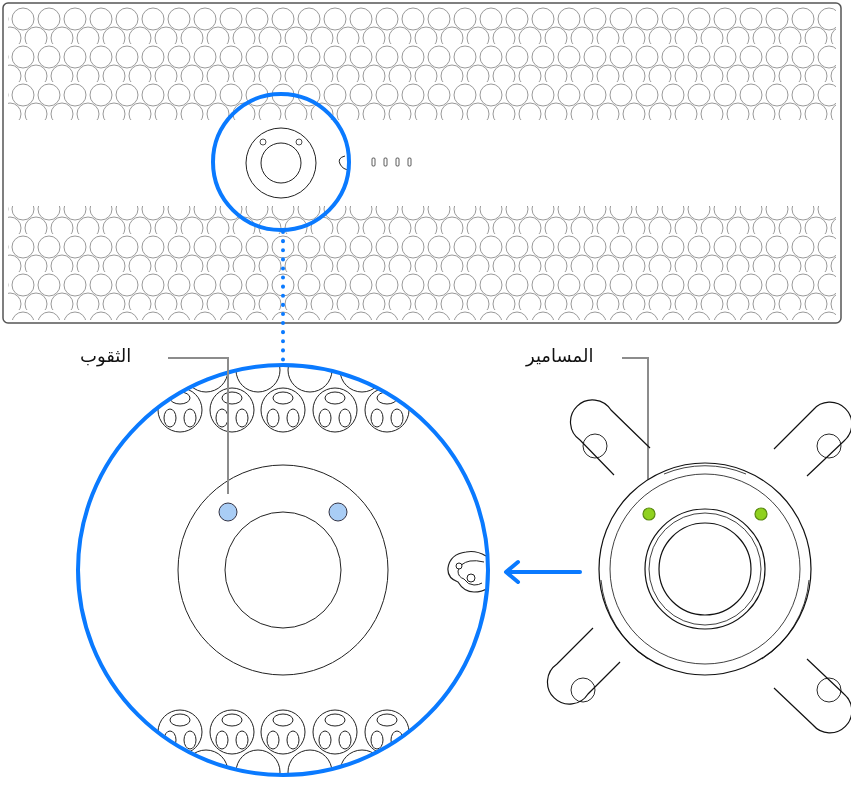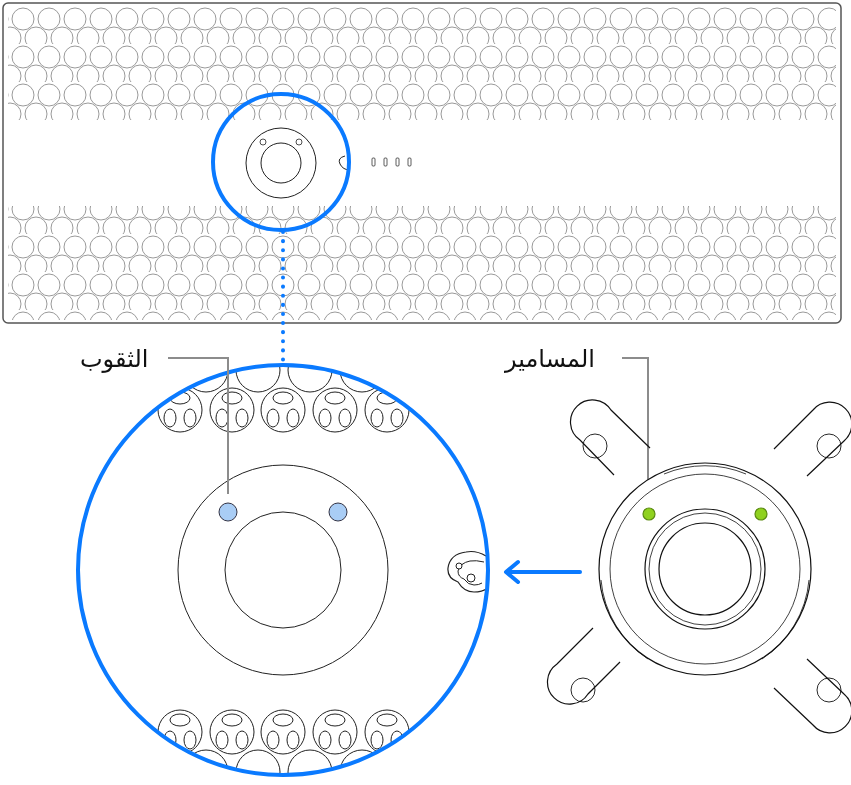--- a/index.html
+++ b/index.html
@@ -1,18 +1,18 @@
 <!DOCTYPE html>
 <html><head>
   <meta charset="utf-8">
   <style>
     html,body{margin:0;padding:0;background:#fff;}
     body{width:851px;height:785px;position:relative;overflow:hidden;font-family:"DejaVu Sans",sans-serif;}
     svg{position:absolute;left:0;top:0;}
-    .label{position:absolute;font-size:24px;color:#111;direction:rtl;white-space:nowrap;line-height:1;}
+    .label{position:absolute;font-size:18px;color:#111;direction:rtl;white-space:nowrap;line-height:1;}
   </style>
 </head>
 <body>
 
 <svg width="851" height="785" viewBox="0 0 851 785" xmlns="http://www.w3.org/2000/svg">
   <defs>
     <pattern id="grille" x="10" y="6" width="26" height="38" patternUnits="userSpaceOnUse">
       <circle cx="13" cy="13" r="11" fill="none" stroke="#999" stroke-width="1"></circle>
       <circle cx="26" cy="32" r="11" fill="none" stroke="#999" stroke-width="1"></circle>
       <circle cx="0" cy="32" r="11" fill="none" stroke="#999" stroke-width="1"></circle>
@@ -144,13 +144,13 @@
     <circle cx="705" cy="569" r="46" fill="none"></circle>
     <path d="M664 474 A106 106 0 0 1 746 474" fill="none" stroke-width="0.8"></path>
     <path d="M601 580 A106 106 0 0 0 648 659" fill="none" stroke-width="0.8"></path>
     <path d="M809 580 A106 106 0 0 1 762 659" fill="none" stroke-width="0.8"></path>
     <circle cx="649" cy="514" r="6" fill="#8fd11f" stroke="#5a8a10"></circle>
     <circle cx="761" cy="514" r="6" fill="#8fd11f" stroke="#5a8a10"></circle>
   </g>
 </svg>
 
 <div class="label" style="left:80px;top:347px;">الثقوب</div>
-<div class="label" style="left:505px;top:347px;">المسامير</div>
+<div class="label" style="left:526px;top:347px;">المسامير</div>
 
 </body></html>

